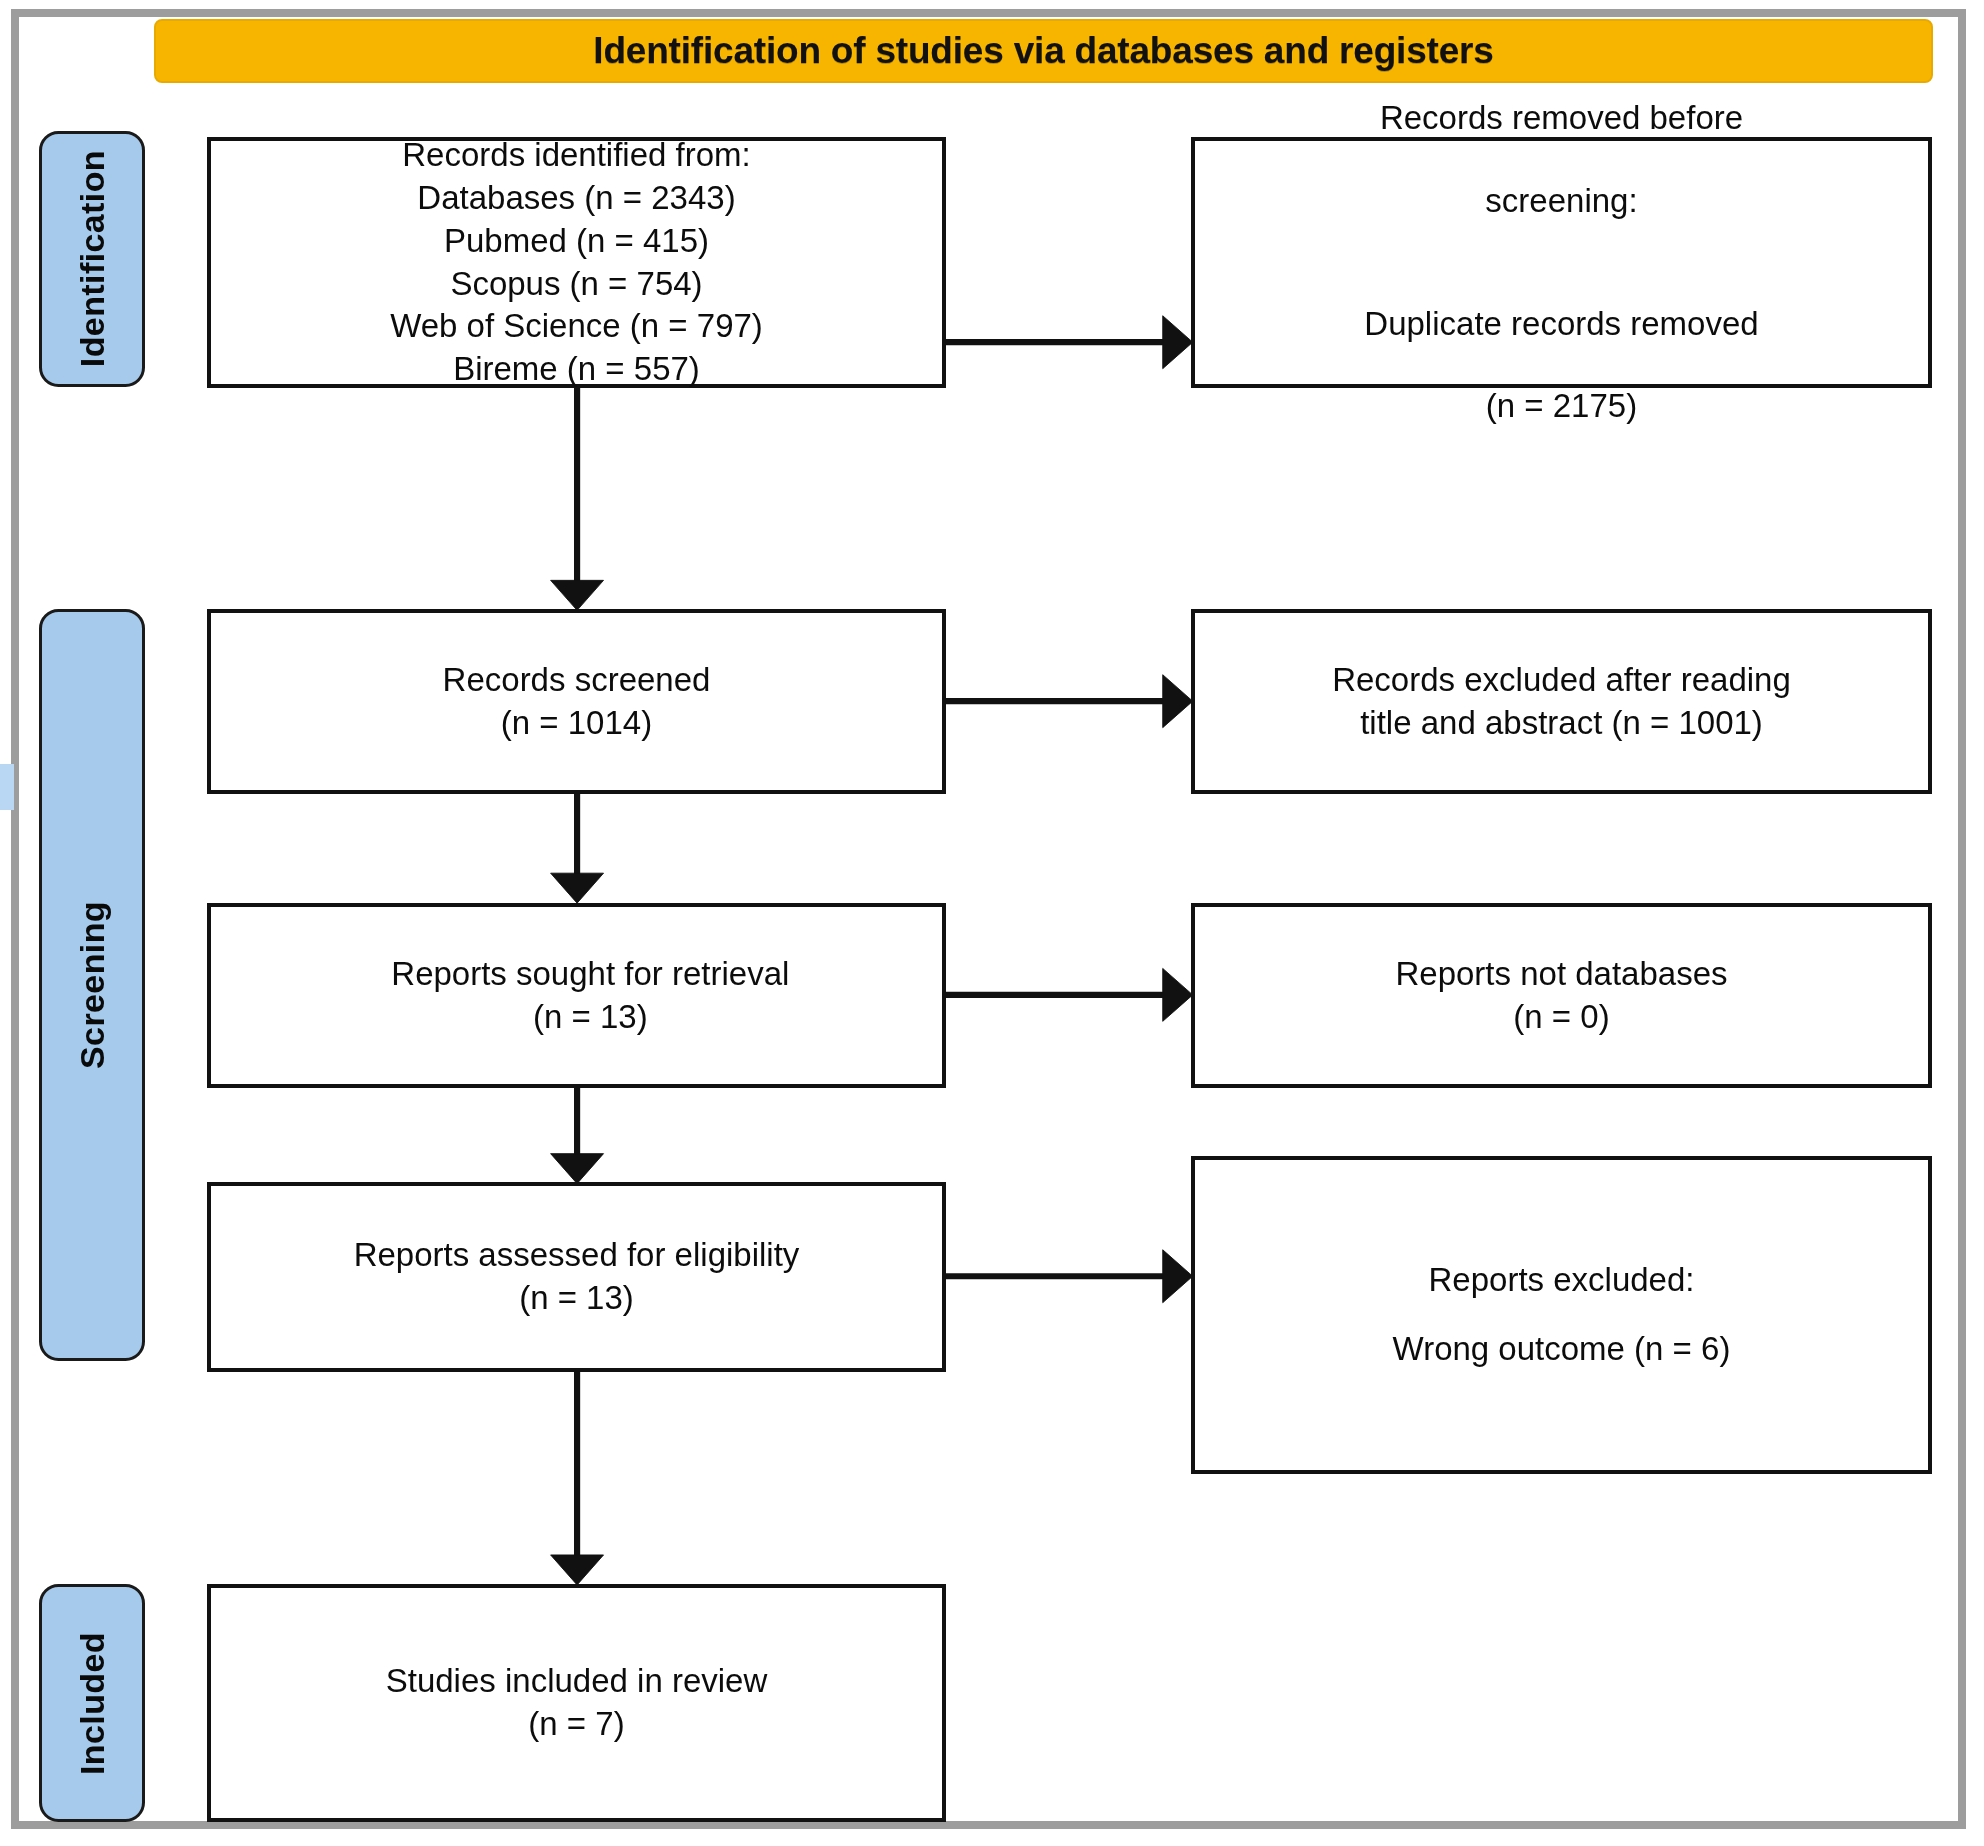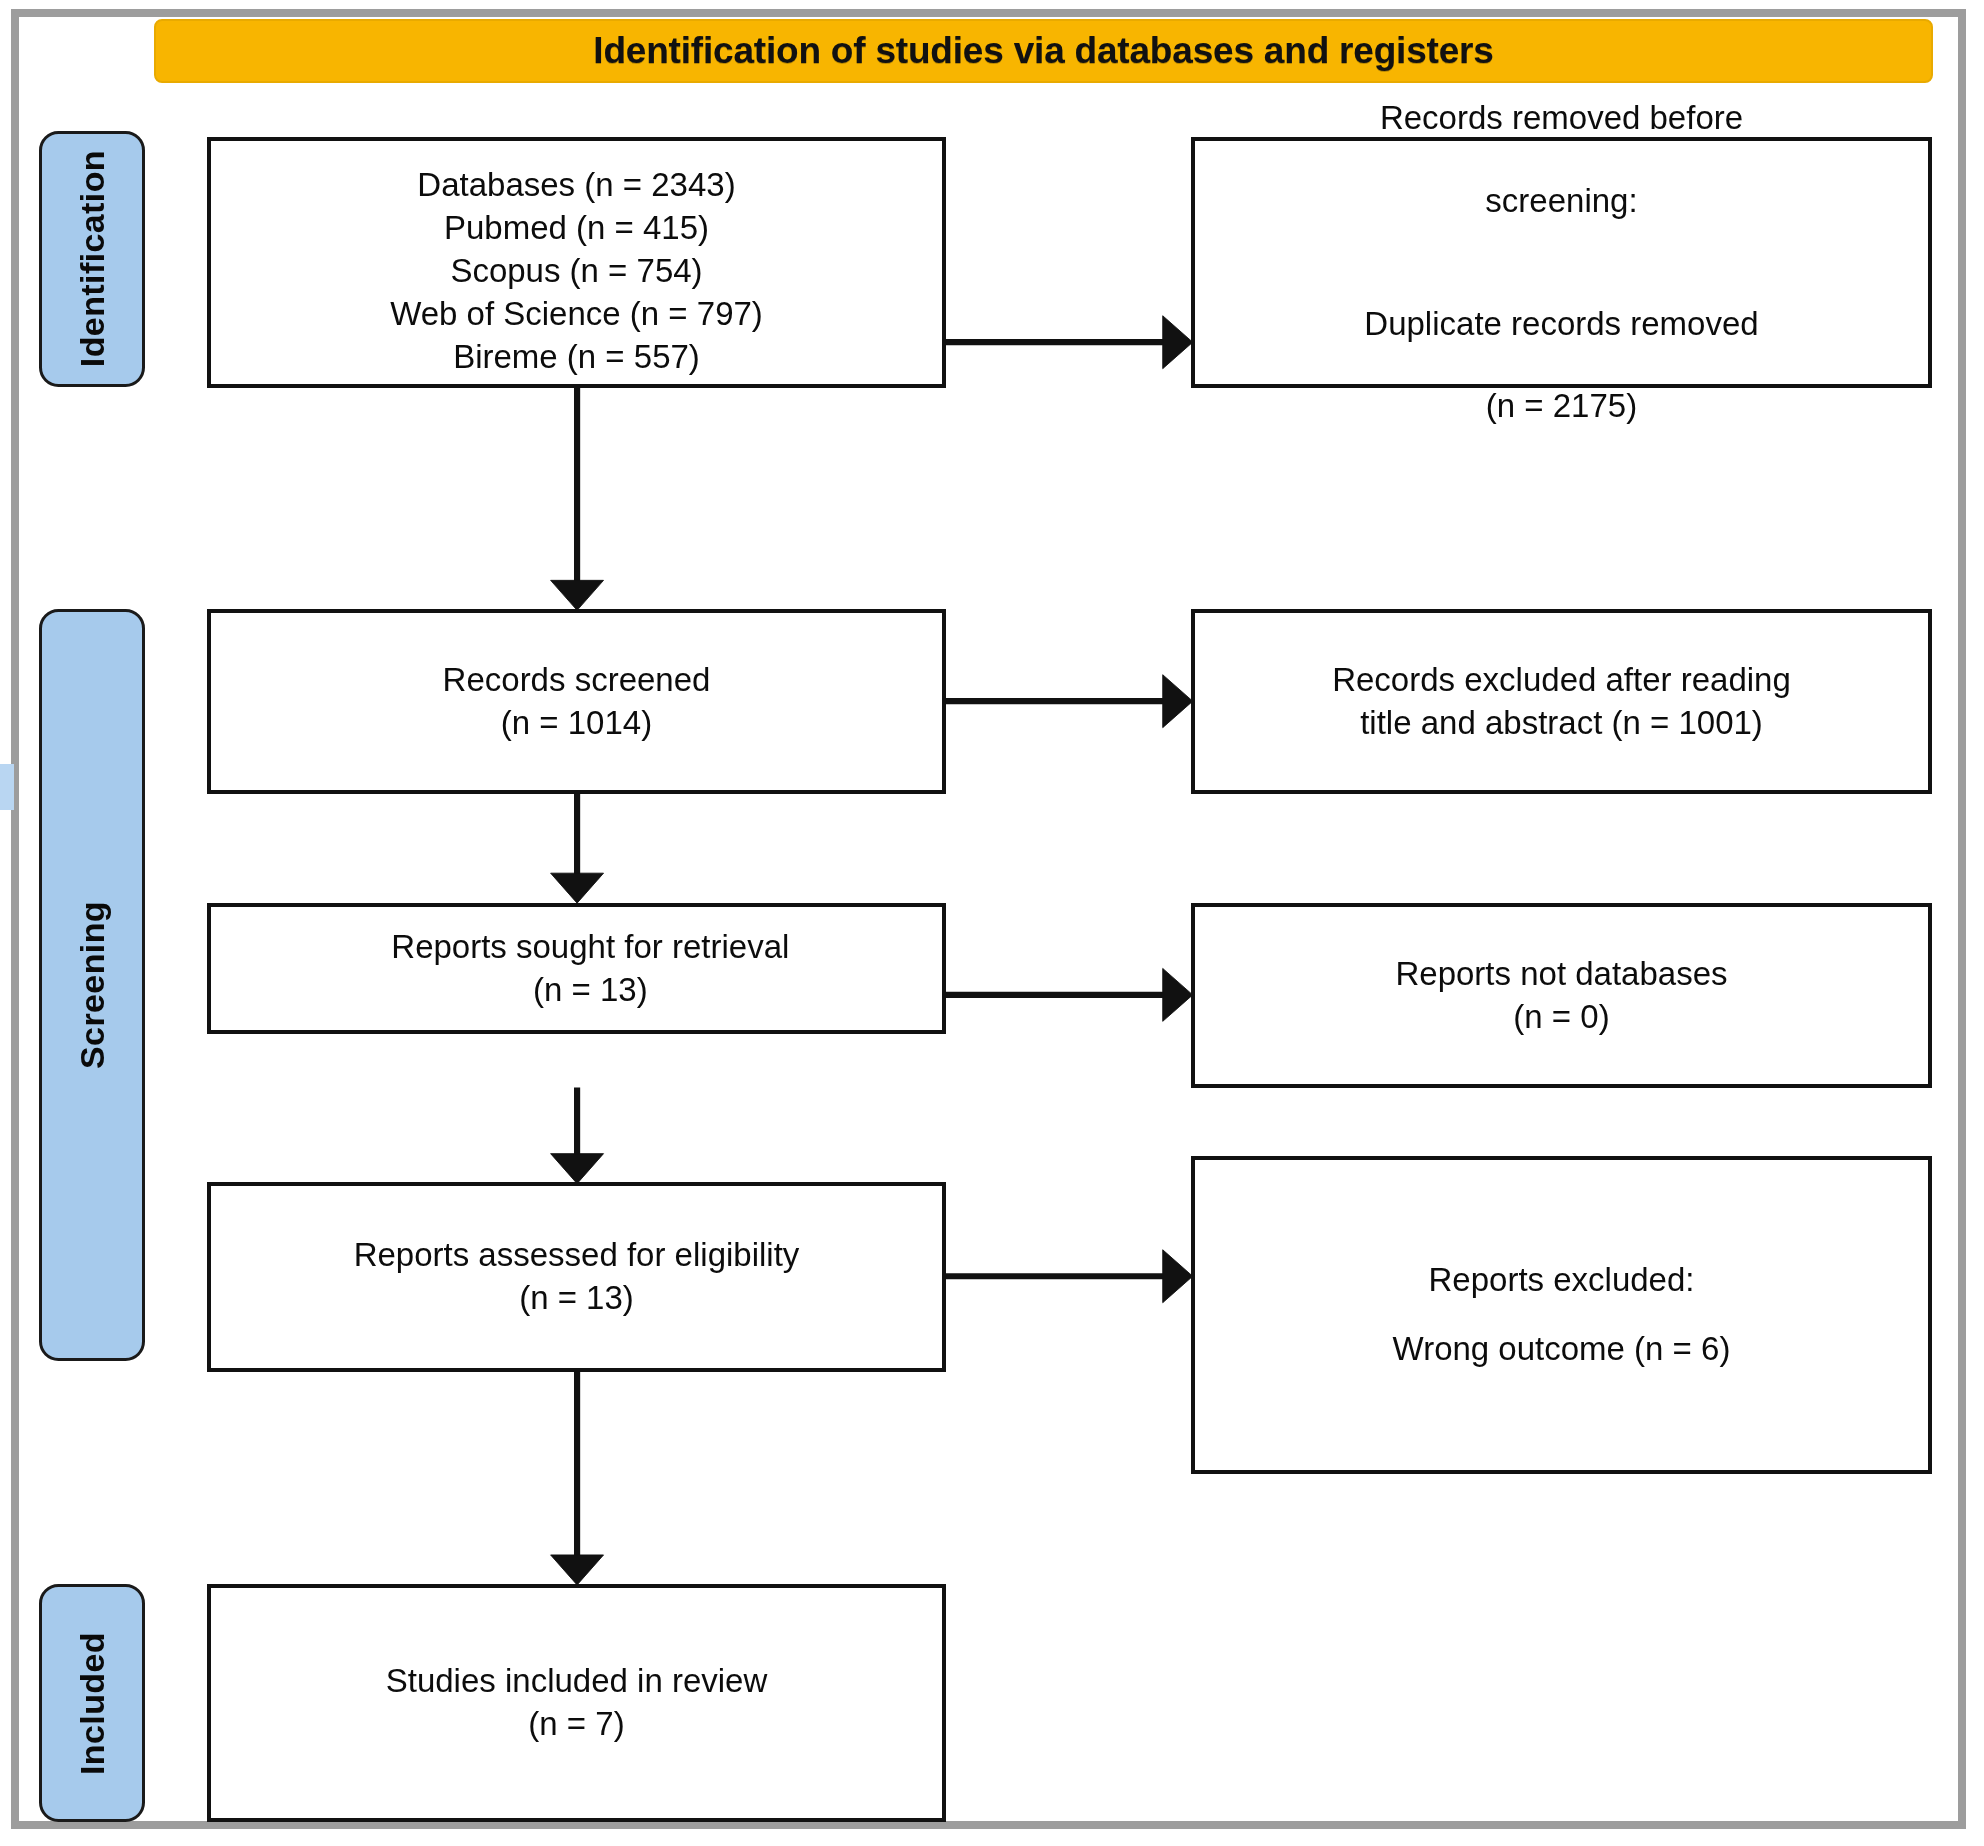--- a/index.html
+++ b/index.html
@@ -91,21 +91,21 @@
     font-size:33px;
     line-height:1.30;
     padding:5.3px 12.4px;
   }
   .box .ln{ display:block; white-space:nowrap; }
   .box .gap{ height:26.5px; }
 
   
   .b-identified { left:207px; top:137px;  width:739px; height:251px; }
   .b-screened   { left:207px; top:609px;  width:739px; height:185px; }
-  .b-sought     { left:207px; top:903px; width:739px; height:131px;padding-left:40px; }
+  .b-sought     { left:207px; top:903px; width:739px; height:185px;padding-left:40px; }
   .b-assessed   { left:207px; top:1182px; width:739px; height:190px; }
   .b-included   { left:207px; top:1584px; width:739px; height:238px; }
 
   
   .b-removed    { left:1191px; top:137px;  width:741px; height:251px;gap:40px; }
   .b-excluded-t { left:1191px; top:609px;  width:741px; height:185px; }
   .b-notretr    { left:1191px; top:903px; width:741px; height:185px; }
   .b-repexcl    { left:1191px; top:1156px; width:741px; height:318px; }
 
   
@@ -131,20 +131,21 @@
 
   <div class="stage stage-screening">
     <span>Screening</span>
   </div>
 
   <div class="stage stage-included">
     <span>Included</span>
   </div>
 
   <div class="box b-identified">
+    <span class="ln">Records identified from:</span>
     <span class="gap"></span>
     <span class="ln">Databases (n = 2343)</span>
     <span class="ln">Pubmed (n = 415)</span>
     <span class="ln">Scopus (n = 754)</span>
     <span class="ln">Web of Science (n = 797)</span>
     <span class="ln">Bireme (n = 557)</span>
   </div>
 
   <div class="box b-screened">
     <span class="ln">Records screened</span>

